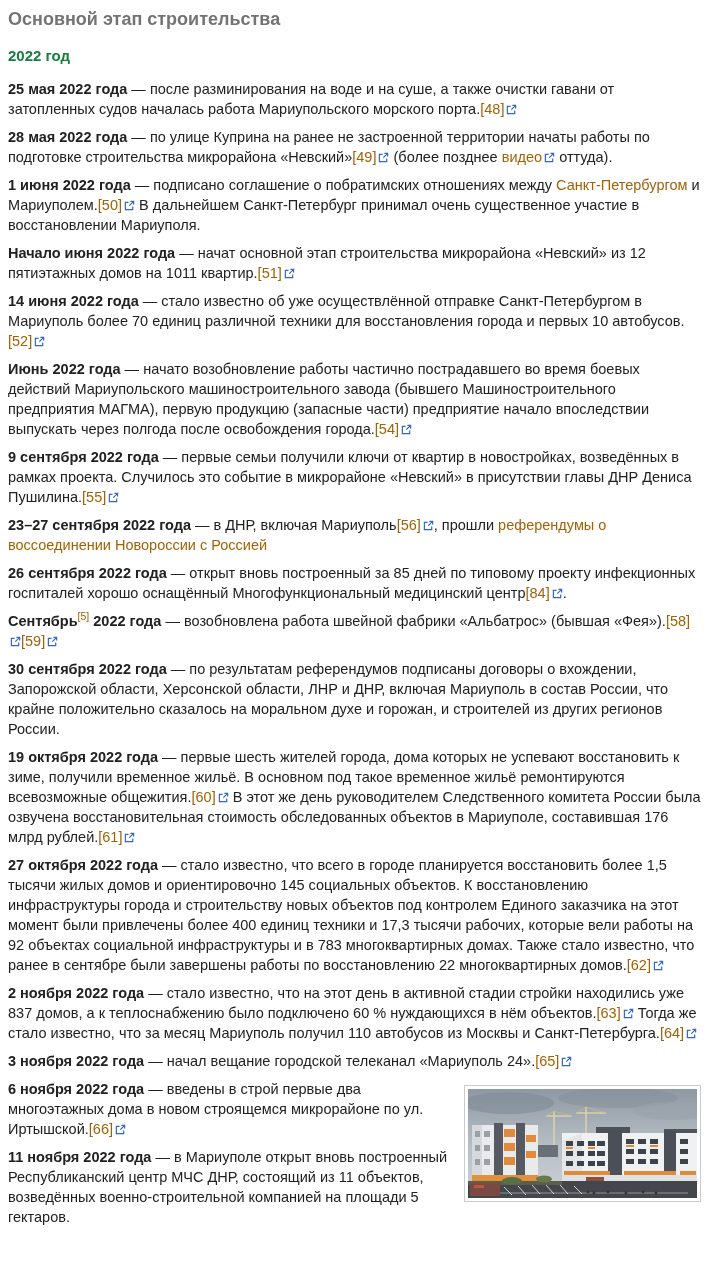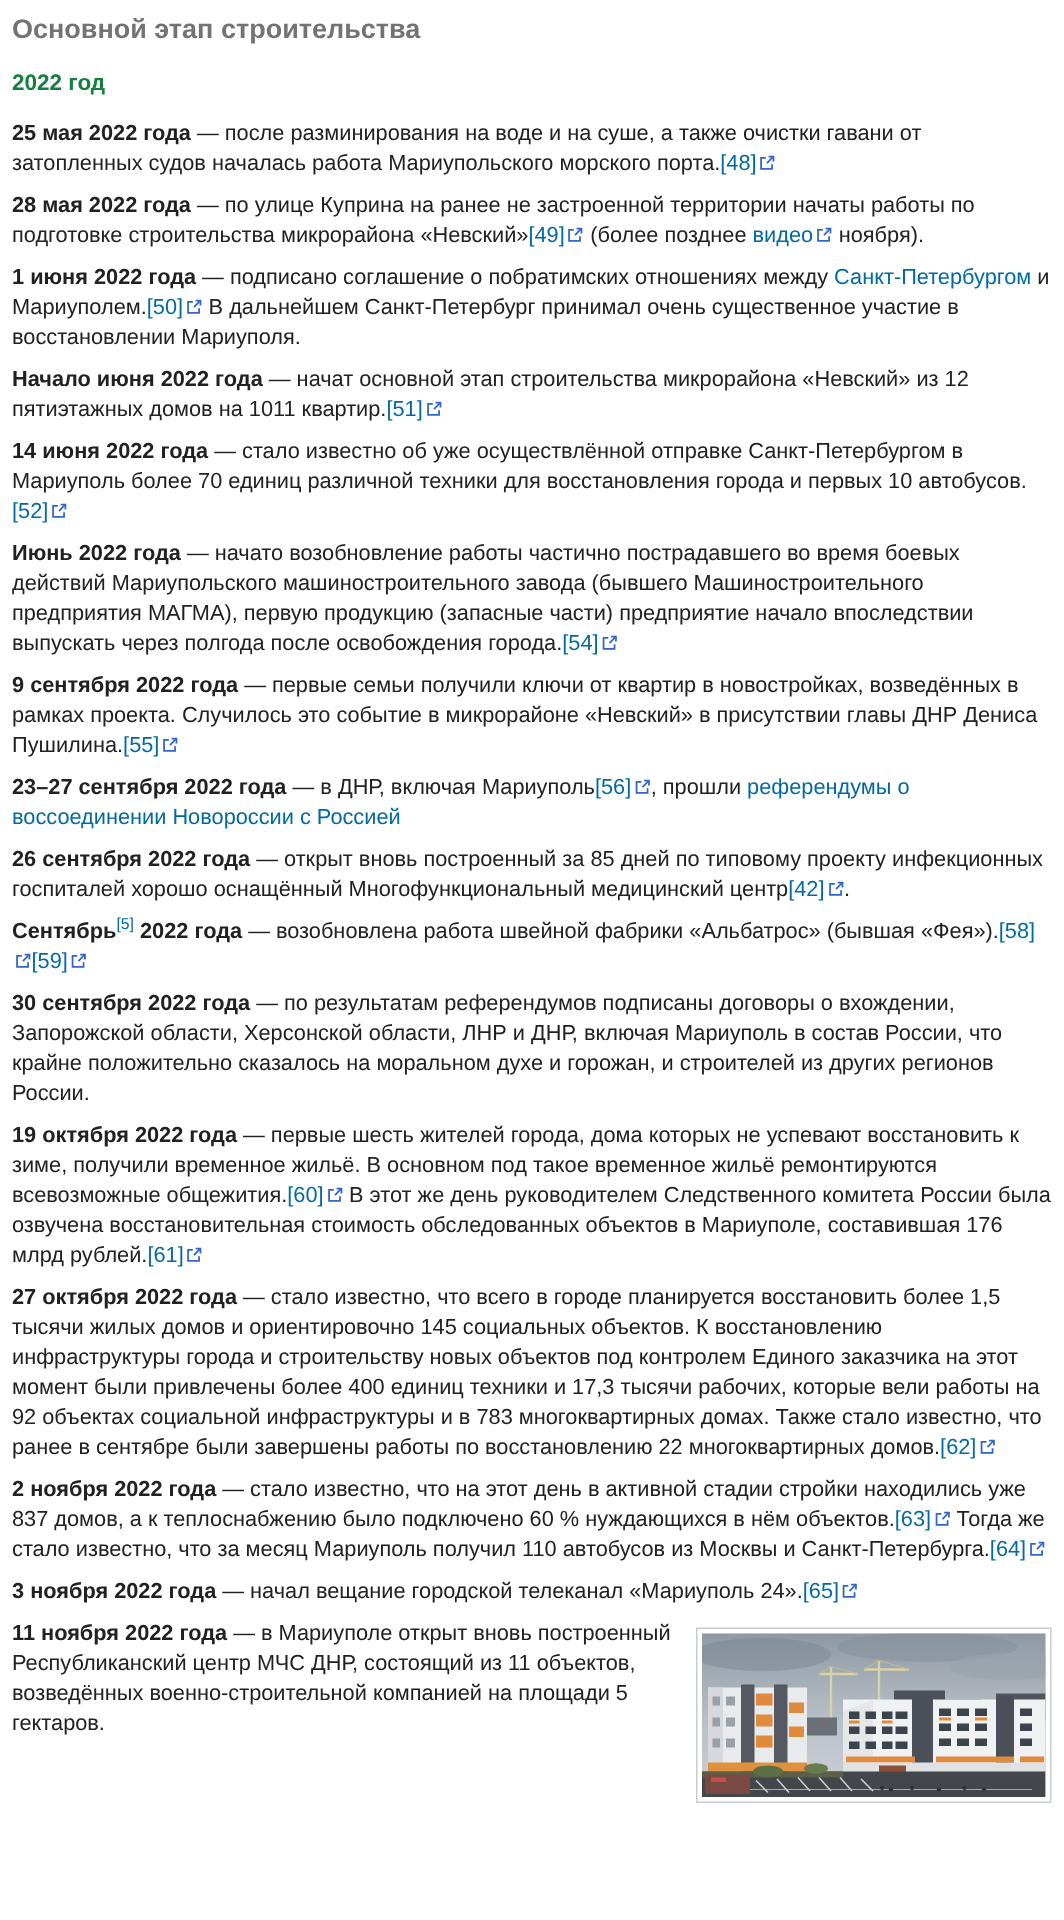--- a/index.html
+++ b/index.html
@@ -2,21 +2,21 @@
 <html lang="ru"><head>
 <meta charset="utf-8">
 <style>
   html,body{margin:0;padding:0;background:#ffffff;color:#202122;}
   body{font-family:"Liberation Sans","DejaVu Sans",sans-serif;}
   .page{width:709px;box-sizing:border-box;padding:6px 8px 14px 8px;}
   h2.sec{font-size:18px;line-height:22px;margin:2px 0 16px 0;font-weight:bold;color:#737373;}
   h3.sub{font-size:15px;line-height:19px;margin:0 0 14px 0;font-weight:bold;color:#15803d;}
   p.tl{font-size:14.5px;line-height:20px;margin:0 0 8px 0;}
   p.tl b{font-weight:bold;}
-  a{color:#0369a1;text-decoration:none;cursor:pointer;}
+  a{color:#a16207;text-decoration:none;cursor:pointer;}
   a.rf{white-space:nowrap;}
   a.ext{margin-left:2px;white-space:nowrap;}
   a.ext svg{vertical-align:-1px;}
   sup.fn{font-size:10.5px;line-height:0;vertical-align:super;}
   
   figure.thumb{
     float:right;clear:right;
     width:237px;box-sizing:border-box;
     margin:6px 0 30px 14px;
     border:1px solid #c8ccd1;background:#ffffff;padding:3px;
@@ -39,21 +39,21 @@
             <path fill="none" stroke="#3366cc" stroke-width="1.3" d="M10.2 1.8L5.8 6.2"></path>
           </svg></a></p>
       <p class="tl"><b>28 мая 2022 года</b><span> — по улице Куприна на ранее не застроенной территории начаты работы по подготовке строительства микрорайона «Невский»</span><a class="rf">[49]</a><a class="ext"><svg width="11" height="11" viewBox="0 0 12 12">
             <path fill="none" stroke="#3366cc" stroke-width="1.3" d="M5 2.5H1.5v8h8V7"></path>
             <path fill="none" stroke="#3366cc" stroke-width="1.3" d="M7 1.5h3.5V5"></path>
             <path fill="none" stroke="#3366cc" stroke-width="1.3" d="M10.2 1.8L5.8 6.2"></path>
           </svg></a><span> (более позднее </span><a class="wl">видео</a><a class="ext"><svg width="11" height="11" viewBox="0 0 12 12">
             <path fill="none" stroke="#3366cc" stroke-width="1.3" d="M5 2.5H1.5v8h8V7"></path>
             <path fill="none" stroke="#3366cc" stroke-width="1.3" d="M7 1.5h3.5V5"></path>
             <path fill="none" stroke="#3366cc" stroke-width="1.3" d="M10.2 1.8L5.8 6.2"></path>
-          </svg></a><span> ноября).</span></p>
+          </svg></a><span> оттуда).</span></p>
       <p class="tl"><b>1 июня 2022 года</b><span> — подписано соглашение о побратимских отношениях между </span><a class="wl">Санкт-Петербургом</a><span> и Мариуполем.</span><a class="rf">[50]</a><a class="ext"><svg width="11" height="11" viewBox="0 0 12 12">
             <path fill="none" stroke="#3366cc" stroke-width="1.3" d="M5 2.5H1.5v8h8V7"></path>
             <path fill="none" stroke="#3366cc" stroke-width="1.3" d="M7 1.5h3.5V5"></path>
             <path fill="none" stroke="#3366cc" stroke-width="1.3" d="M10.2 1.8L5.8 6.2"></path>
           </svg></a><span> В дальнейшем Санкт-Петербург принимал очень существенное участие в восстановлении Мариуполя.</span></p>
       <p class="tl"><b>Начало июня 2022 года</b><span> — начат основной этап строительства микрорайона «Невский» из 12 пятиэтажных домов на 1011 квартир.</span><a class="rf">[51]</a><a class="ext"><svg width="11" height="11" viewBox="0 0 12 12">
             <path fill="none" stroke="#3366cc" stroke-width="1.3" d="M5 2.5H1.5v8h8V7"></path>
             <path fill="none" stroke="#3366cc" stroke-width="1.3" d="M7 1.5h3.5V5"></path>
             <path fill="none" stroke="#3366cc" stroke-width="1.3" d="M10.2 1.8L5.8 6.2"></path>
           </svg></a></p>
@@ -70,21 +70,21 @@
       <p class="tl"><b>9 сентября 2022 года</b><span> — первые семьи получили ключи от квартир в новостройках, возведённых в рамках проекта. Случилось это событие в микрорайоне «Невский» в присутствии главы ДНР Дениса Пушилина.</span><a class="rf">[55]</a><a class="ext"><svg width="11" height="11" viewBox="0 0 12 12">
             <path fill="none" stroke="#3366cc" stroke-width="1.3" d="M5 2.5H1.5v8h8V7"></path>
             <path fill="none" stroke="#3366cc" stroke-width="1.3" d="M7 1.5h3.5V5"></path>
             <path fill="none" stroke="#3366cc" stroke-width="1.3" d="M10.2 1.8L5.8 6.2"></path>
           </svg></a></p>
       <p class="tl"><b>23–27 сентября 2022 года</b><span> — в ДНР, включая Мариуполь</span><a class="rf">[56]</a><a class="ext"><svg width="11" height="11" viewBox="0 0 12 12">
             <path fill="none" stroke="#3366cc" stroke-width="1.3" d="M5 2.5H1.5v8h8V7"></path>
             <path fill="none" stroke="#3366cc" stroke-width="1.3" d="M7 1.5h3.5V5"></path>
             <path fill="none" stroke="#3366cc" stroke-width="1.3" d="M10.2 1.8L5.8 6.2"></path>
           </svg></a><span>, прошли </span><a class="wl">референдумы о воссоединении Новороссии с Россией</a></p>
-      <p class="tl"><b>26 сентября 2022 года</b><span> — открыт вновь построенный за 85 дней по типовому проекту инфекционных госпиталей хорошо оснащённый Многофункциональный медицинский центр</span><a class="rf">[42]</a><a class="ext"><svg width="11" height="11" viewBox="0 0 12 12">
+      <p class="tl"><b>26 сентября 2022 года</b><span> — открыт вновь построенный за 85 дней по типовому проекту инфекционных госпиталей хорошо оснащённый Многофункциональный медицинский центр</span><a class="rf">[84]</a><a class="ext"><svg width="11" height="11" viewBox="0 0 12 12">
             <path fill="none" stroke="#3366cc" stroke-width="1.3" d="M5 2.5H1.5v8h8V7"></path>
             <path fill="none" stroke="#3366cc" stroke-width="1.3" d="M7 1.5h3.5V5"></path>
             <path fill="none" stroke="#3366cc" stroke-width="1.3" d="M10.2 1.8L5.8 6.2"></path>
           </svg></a><span>.</span></p>
       <p class="tl"><b>Сентябрь</b><sup class="fn"><a class="rf">[5]</a></sup><b> 2022 года</b><span> — возобновлена работа швейной фабрики «Альбатрос» (бывшая «Фея»).</span><a class="rf">[58]</a><a class="ext"><svg width="11" height="11" viewBox="0 0 12 12">
             <path fill="none" stroke="#3366cc" stroke-width="1.3" d="M5 2.5H1.5v8h8V7"></path>
             <path fill="none" stroke="#3366cc" stroke-width="1.3" d="M7 1.5h3.5V5"></path>
             <path fill="none" stroke="#3366cc" stroke-width="1.3" d="M10.2 1.8L5.8 6.2"></path>
           </svg></a><a class="rf">[59]</a><a class="ext"><svg width="11" height="11" viewBox="0 0 12 12">
             <path fill="none" stroke="#3366cc" stroke-width="1.3" d="M5 2.5H1.5v8h8V7"></path>
@@ -232,17 +232,22 @@
           <circle cx="140" cy="103" r="1.4"></circle>
         <circle cx="158" cy="104" r="1.4"></circle>
           <circle cx="175" cy="103" r="1.4"></circle>
           <circle cx="188" cy="104" r="1.4"></circle>
       </g>
     </svg>
 
   </figure>
 
   <div id="paras-after">
+      <p class="tl"><b>6 ноября 2022 года</b><span> — введены в строй первые два многоэтажных дома в новом строящемся микрорайоне по ул. Иртышской.</span><a class="rf">[66]</a><a class="ext"><svg width="11" height="11" viewBox="0 0 12 12">
+            <path fill="none" stroke="#3366cc" stroke-width="1.3" d="M5 2.5H1.5v8h8V7"></path>
+            <path fill="none" stroke="#3366cc" stroke-width="1.3" d="M7 1.5h3.5V5"></path>
+            <path fill="none" stroke="#3366cc" stroke-width="1.3" d="M10.2 1.8L5.8 6.2"></path>
+          </svg></a></p>
       <p class="tl"><b>11 ноября 2022 года</b><span> — в Мариуполе открыт вновь построенный Республиканский центр МЧС ДНР, состоящий из 11 объектов, возведённых военно-строительной компанией на площади 5 гектаров.</span></p>
     </div>
 
   <div class="clear"></div>
 </div>
 
 </body></html>

